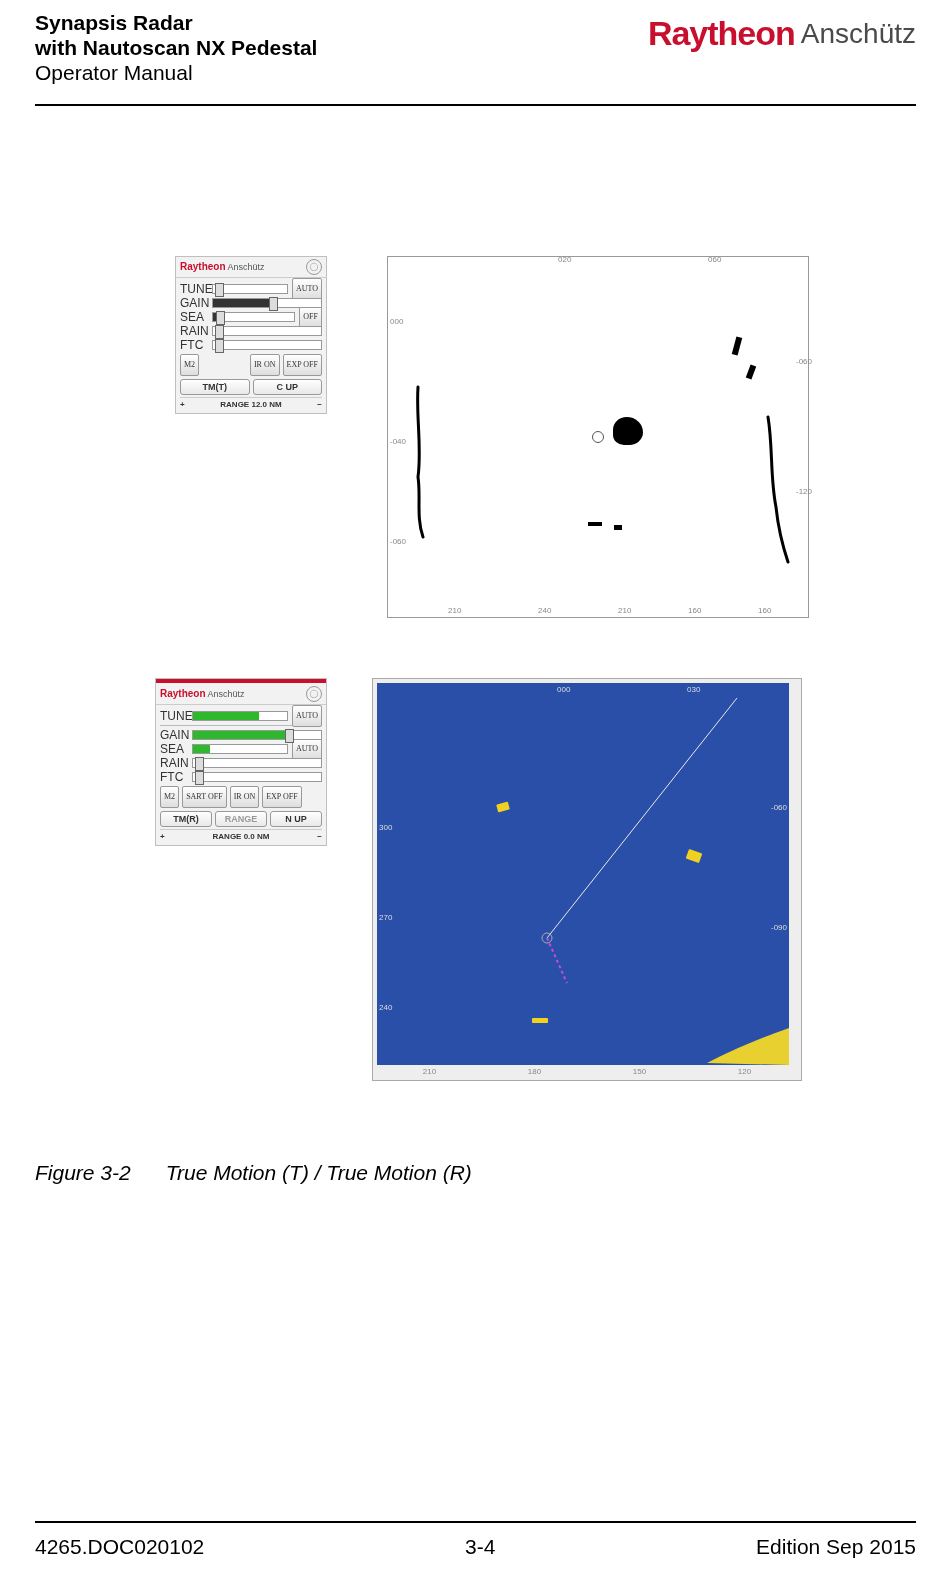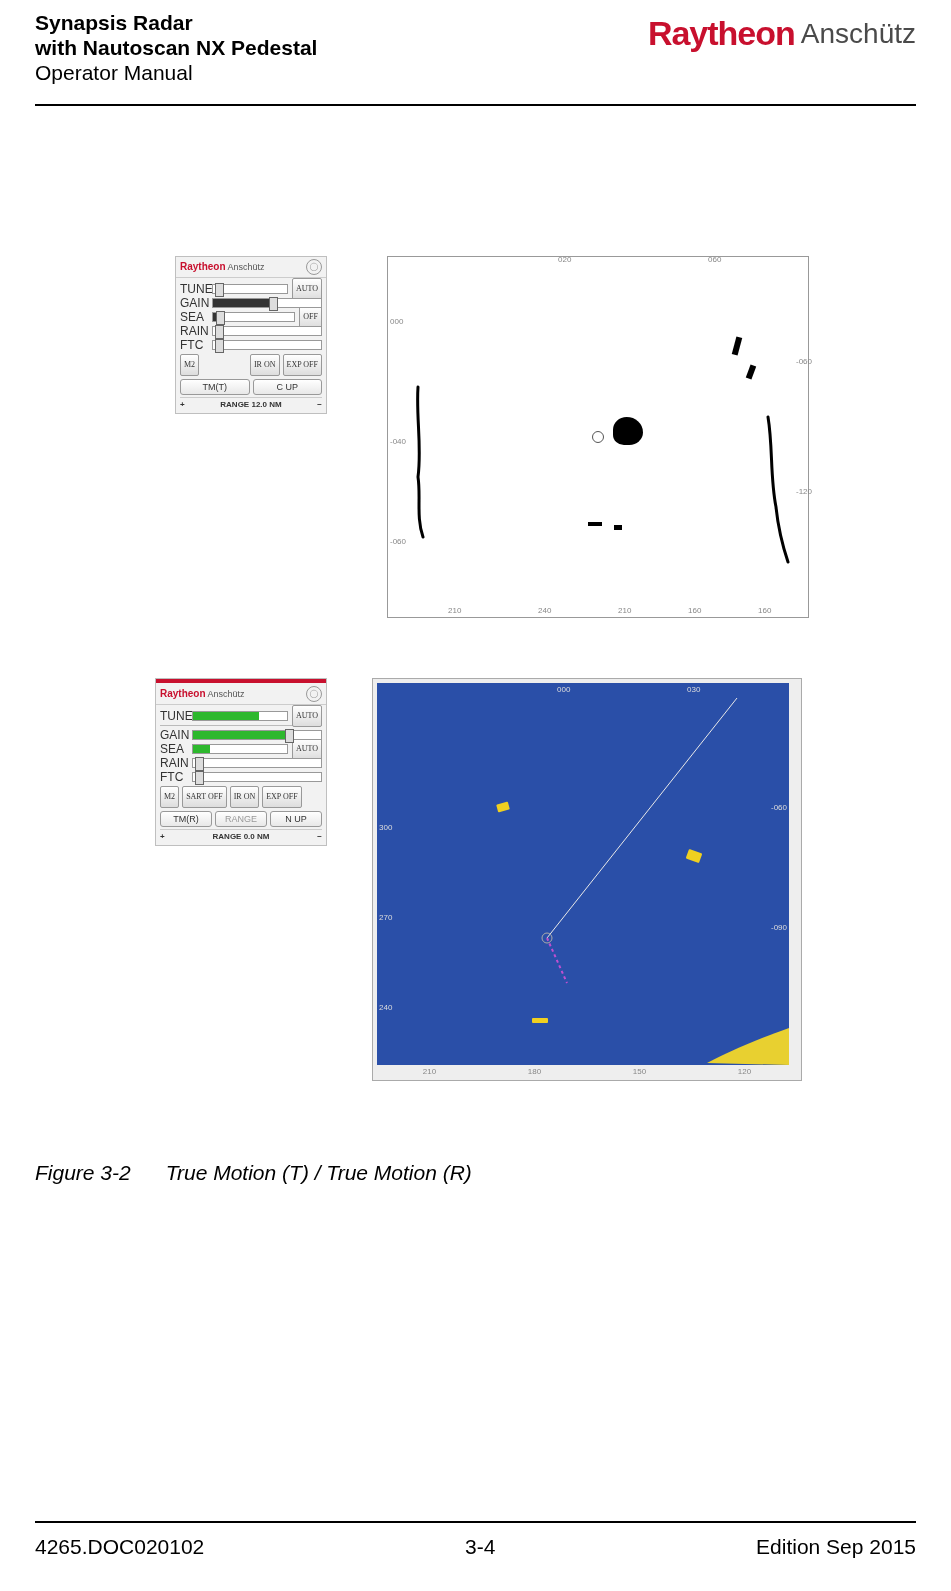--- a/index.html
+++ b/index.html
@@ -100,21 +100,21 @@
   }
   .panel-row2 {
     display:flex;gap:3px;margin-top:3px;
   }
   .panel-footer{
     display:flex;gap:3px;margin-top:3px;
   }
   .bigbtn{
     flex:1;font-size:9px;background:linear-gradient(#fff,#e8e8e8);
     border:1px solid #999;border-radius:3px;text-align:center;padding:2px 0;
-    font-weight:normal;color:#333;
+    font-weight:bold;color:#333;
   }
   .bigbtn.gray{color:#999;}
   .range-row{
     display:flex;align-items:center;gap:3px;margin-top:2px;
     border-top:1px solid #ccc;padding-top:2px;font-size:8px;font-weight:bold;
     overflow:hidden;height:10px;
   }
   .panel-header.redbar{
     background:#c8102e;padding:0;border:none;height:4px;margin-bottom:1px;
   }

